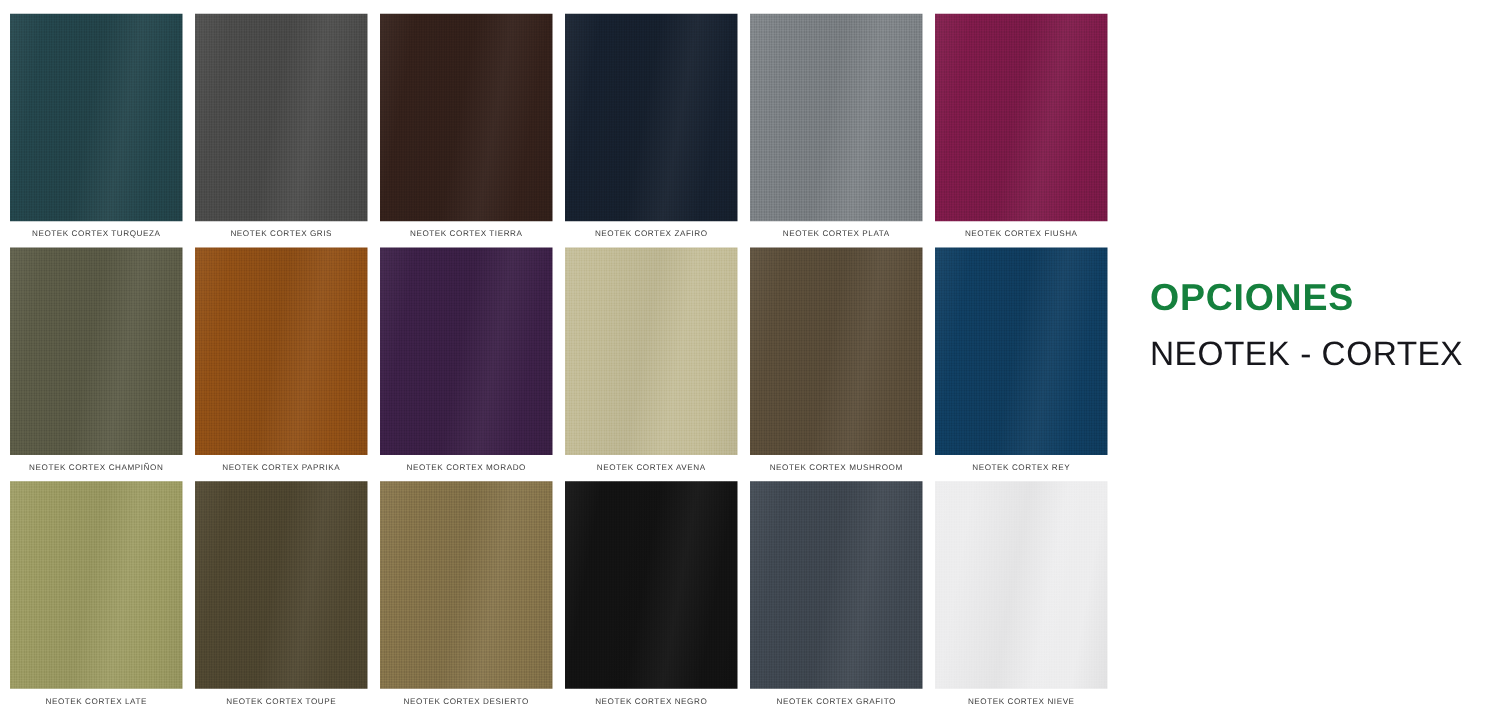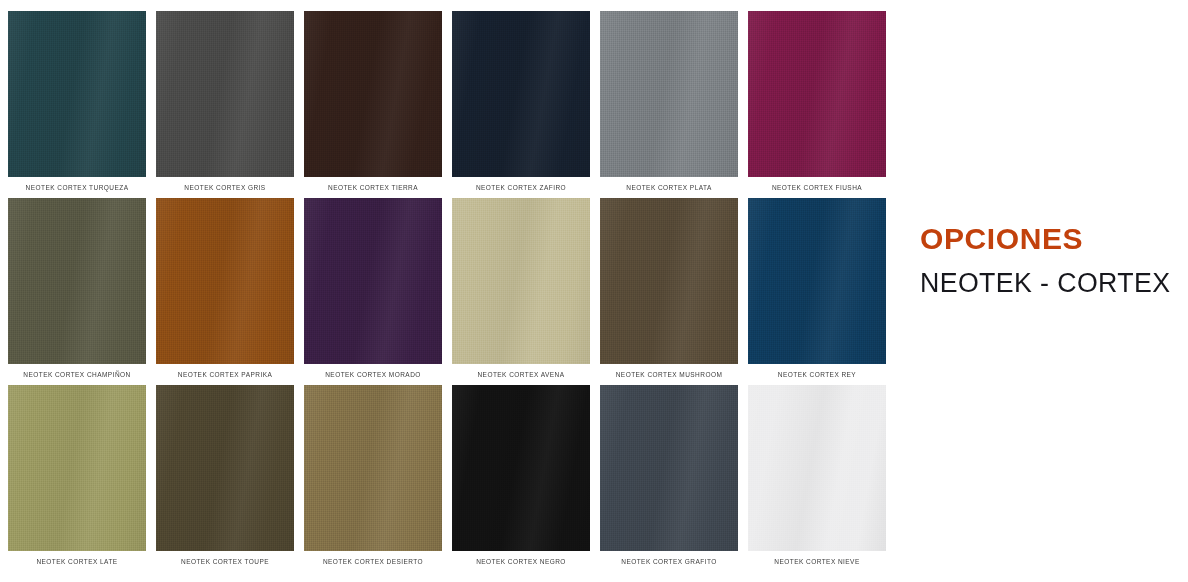--- a/index.html
+++ b/index.html
@@ -116,21 +116,21 @@
     left: 920px;
     top: 222px;
     width: 268px;
   }
 
   #title-primary {
     font-family: "Liberation Sans", sans-serif;
     font-weight: bold;
     font-size: 30px;
     letter-spacing: 0.6px;
-    color: #c2410c;
+    color: #15803d;
     line-height: 34px;
     margin: 0 0 12px 0;
     white-space: nowrap;
   }
 
   #title-secondary {
     font-family: "Liberation Sans", sans-serif;
     font-weight: normal;
     font-size: 27px;
     letter-spacing: 0.4px;

